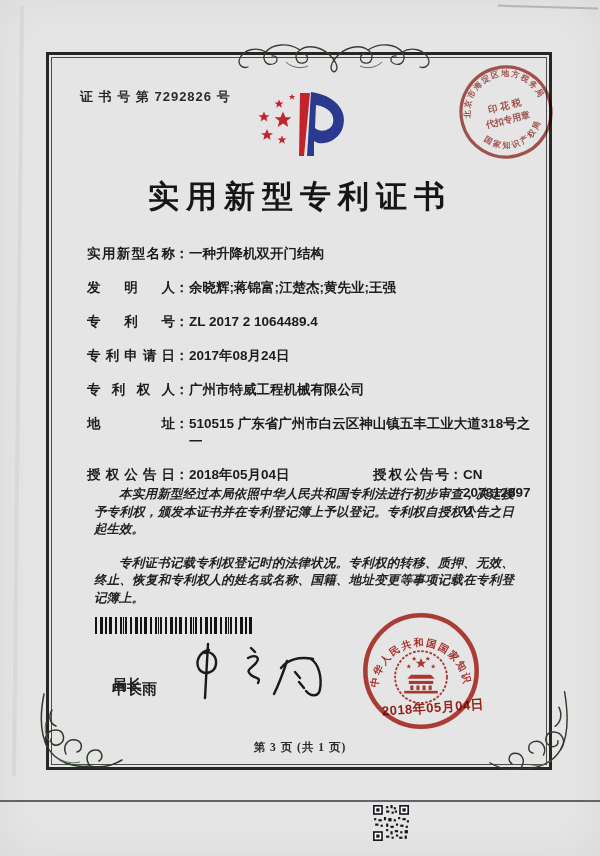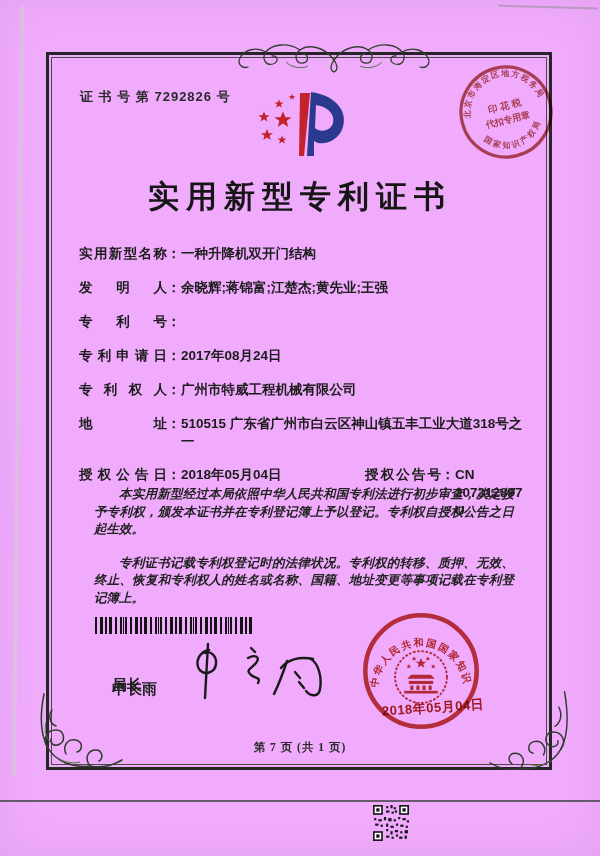--- a/index.html
+++ b/index.html
@@ -1,36 +1,36 @@
 <!DOCTYPE html>
 <html><head>
 <meta charset="utf-8">
 <style>
   html,body{margin:0;padding:0;background:#ffffff;}
-  .canvas{position:relative;width:600px;height:856px;background:#f0abfc;overflow:hidden;
+  .canvas{position:relative;width:600px;height:856px;background:#e5e5e5;overflow:hidden;
           font-family:"Liberation Sans",sans-serif;color:#1f1f1f;
           box-shadow:inset 0 0 45px rgba(0,0,0,.05);}
   
   .edge-sliver{position:absolute;left:16px;top:6px;width:4px;height:770px;background:#cfcfcd;opacity:.55;transform:rotate(.6deg);}
   .scanline-tr{position:absolute;left:498px;top:6px;width:100px;height:2px;background:#8a8a8a;opacity:.5;transform:rotate(1.6deg);}
   
   .frame{position:absolute;left:46px;top:52px;width:500px;height:712px;border:3px solid #262626;}
   .frame-inner{position:absolute;inset:2px;border:1px solid #4a4a4a;}
   
   .cert-no{position:absolute;left:80px;top:88px;font-size:13px;font-weight:700;letter-spacing:1px;color:#2a2a2a;}
   .logo{position:absolute;left:248px;top:90px;width:104px;height:72px;}
   .title{position:absolute;left:0;top:176px;width:600px;text-align:center;
          font-family:"Liberation Serif",serif;font-size:31px;font-weight:700;letter-spacing:7px;color:#161616;}
   
   .tax-stamp{position:absolute;left:456px;top:62px;width:100px;height:100px;transform:rotate(-14deg);
              opacity:.88;mix-blend-mode:multiply;}
   
   .fields{position:absolute;left:79px;top:244px;width:452px;font-size:13.5px;font-weight:700;color:#1c1c1c;}
   .f-row{display:flex;margin-bottom:14px;line-height:20px;position:relative;}
-  .f-label{width:88px;flex:0 0 88px;display:inline-block;text-align:justify;text-align-last:justify;}
+  .f-label{width:88px;flex:0 0 88px;display:inline-block;text-align:justify;text-align-last:justify;margin-left:8px;}
   .f-colon{flex:0 0 14px;}
   .f-value{max-width:350px;line-height:18px;padding-top:1px;}
   .grant-pair{position:absolute;left:286px;top:0;display:flex;}
   .grant-pair .f-label{width:76px;flex:0 0 76px;}
   
   .paras{position:absolute;left:78px;top:470px;width:452px;
          font-family:"Liberation Serif",serif;font-style:italic;font-weight:600;
          font-size:12.5px;line-height:17.5px;text-align:justify;color:#222;}
   .paras p{margin:16px;text-indent:2em;}
   
@@ -158,20 +158,21 @@
       <span class="f-value">一种升降机双开门结构</span>
     </div>
     <div class="f-row">
       <span class="f-label">发明人</span>
         <span class="f-colon">：</span>
       <span class="f-value">余晓辉;蒋锦富;江楚杰;黄先业;王强</span>
     </div>
     <div class="f-row">
       <span class="f-label">专利号</span>
         <span class="f-colon">：</span>
+      <span class="f-value">ZL 2017 2 1064489.4</span>
     </div>
     <div class="f-row">
       <span class="f-label">专利申请日</span>
         <span class="f-colon">：</span>
       <span class="f-value">2017年08月24日</span>
     </div>
     <div class="f-row">
       <span class="f-label">专利权人</span>
         <span class="f-colon">：</span>
       <span class="f-value">广州市特威工程机械有限公司</span>
@@ -233,21 +234,21 @@
       <rect x="64" y="93" width="32" height="4"></rect>
       <rect x="66" y="99" width="4" height="6"></rect>
         <rect x="74" y="99" width="4" height="6"></rect>
       <rect x="82" y="99" width="4" height="6"></rect>
         <rect x="90" y="99" width="4" height="6"></rect>
       <rect x="58" y="106" width="44" height="3.5"></rect>
     </g>
   </svg>
   <div class="seal-date">2018年05月04日</div>
 
-  <div class="page-number">第 7 页 (共 1 页)</div>
+  <div class="page-number">第 3 页 (共 1 页)</div>
 
   <div class="strip-line"></div>
   <svg class="qr" viewBox="0 0 33 33" fill="#17171c">
     <rect x="0" y="0" width="9" height="9"></rect>
       <rect x="1.5" y="1.5" width="6" height="6" fill="#fff"></rect>
       <rect x="3" y="3" width="3" height="3"></rect>
     <rect x="24" y="0" width="9" height="9"></rect>
       <rect x="25.5" y="1.5" width="6" height="6" fill="#fff"></rect>
       <rect x="27" y="3" width="3" height="3"></rect>
     <rect x="0" y="24" width="9" height="9"></rect>

